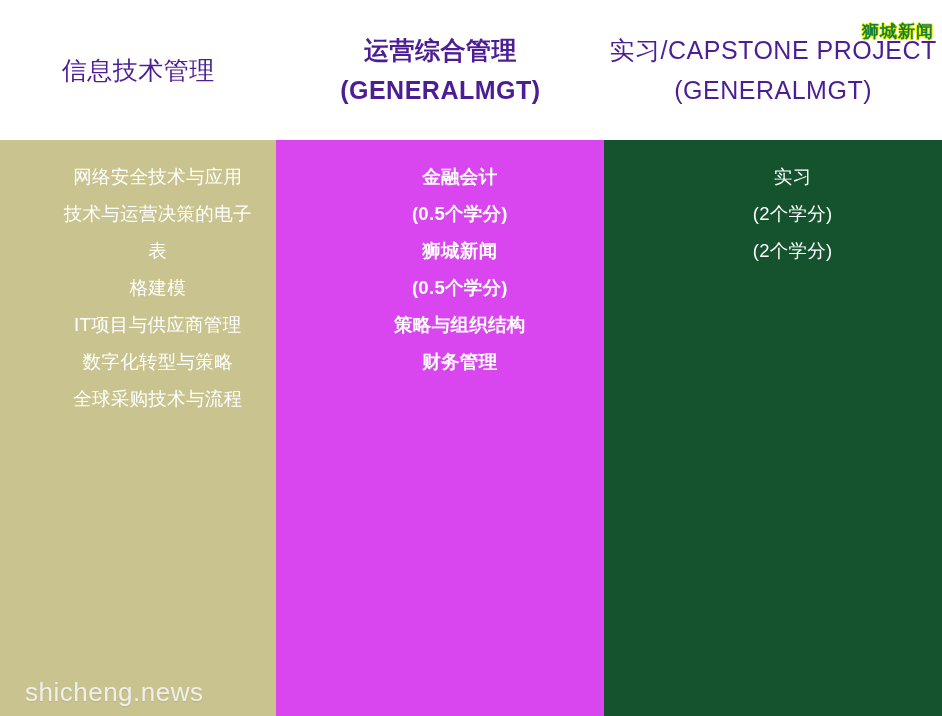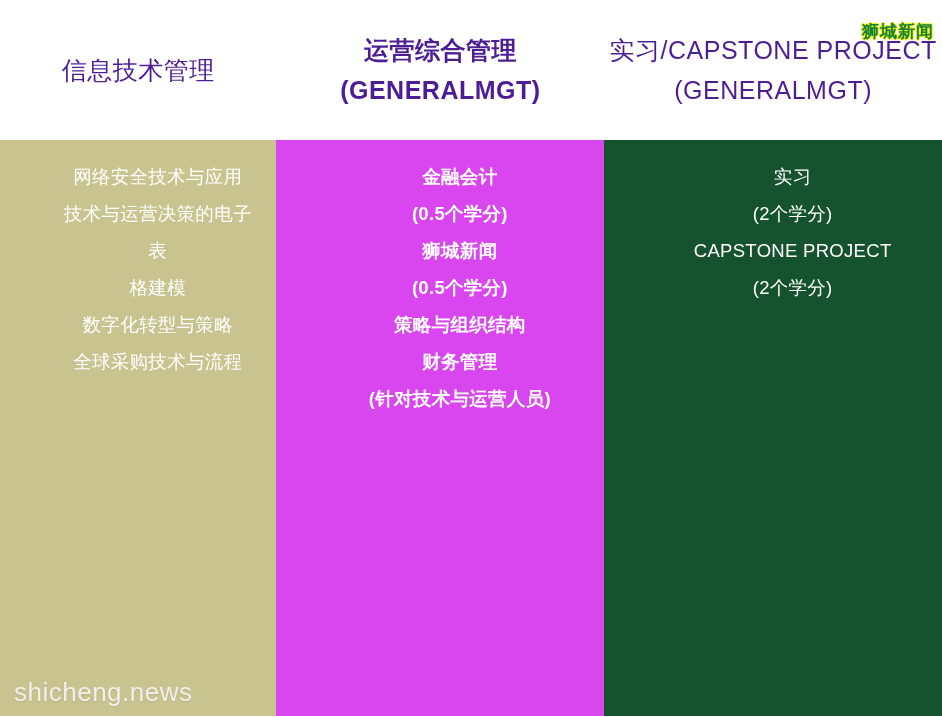--- a/index.html
+++ b/index.html
@@ -97,21 +97,21 @@
     text-shadow:
        1px 0 0 #f2f200,
       -1px 0 0 #f2f200,
        0 1px 0 #f2f200,
        0 -1px 0 #f2f200;
     white-space: nowrap;
   }
 
   .watermark-bottom {
     position: absolute;
-    left: 14px;
+    left: 25px;
     bottom: 8px;
     font-size: 26px;
     color: #f3f3f3;
     opacity: 0.92;
     letter-spacing: 0.5px;
     text-shadow: 0 1px 2px rgba(0,0,0,0.12);
   }
 </style>
 </head>
 <body>
@@ -121,50 +121,49 @@
   <div class="columns">
 
     <div class="column col-tech">
       <div class="col-header">
         <div class="line">信息技术管理</div>
       </div>
       <div class="col-body body-tech">
         <div class="item">网络安全技术与应用</div>
         <div class="item wrap">技术与运营决策的电子表</div>
         <div class="item wrap">格建模</div>
+        <div class="item">IT项目与供应商管理</div>
         <div class="item">数字化转型与策略</div>
         <div class="item">全球采购技术与流程</div>
       </div>
     </div>
 
     <div class="column col-mgmt">
       <div class="col-header">
         <div class="line">运营综合管理</div>
         <div class="line">(GENERALMGT)</div>
       </div>
       <div class="col-body body-mgmt">
         <div class="item">金融会计</div>
         <div class="item">(0.5个学分)</div>
         <div class="item">狮城新闻</div>
         <div class="item">(0.5个学分)</div>
         <div class="item">策略与组织结构</div>
         <div class="item">财务管理</div>
-        <div class="item">(针对技术与运营人员)</div>
       </div>
     </div>
 
     <div class="column col-prac">
       <div class="col-header">
         <div class="line">实习/CAPSTONE PROJECT</div>
         <div class="line">(GENERALMGT)</div>
       </div>
       <div class="col-body body-prac">
         <div class="item">实习</div>
         <div class="item">(2个学分)</div>
-        <div class="item">CAPSTONE PROJECT</div>
         <div class="item">(2个学分)</div>
       </div>
     </div>
 
   </div>
 
   <div class="watermark-tag">狮城新闻</div>
   <div class="watermark-bottom">shicheng.news</div>
 
 </div>

